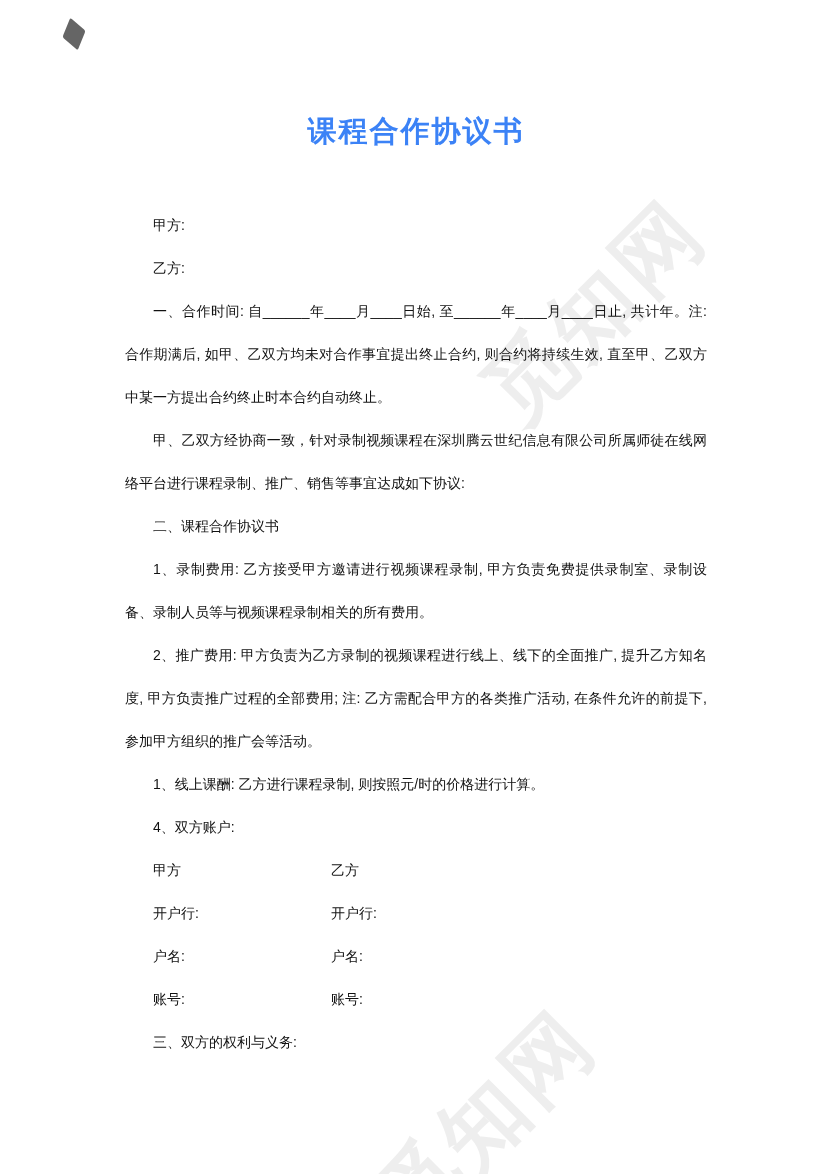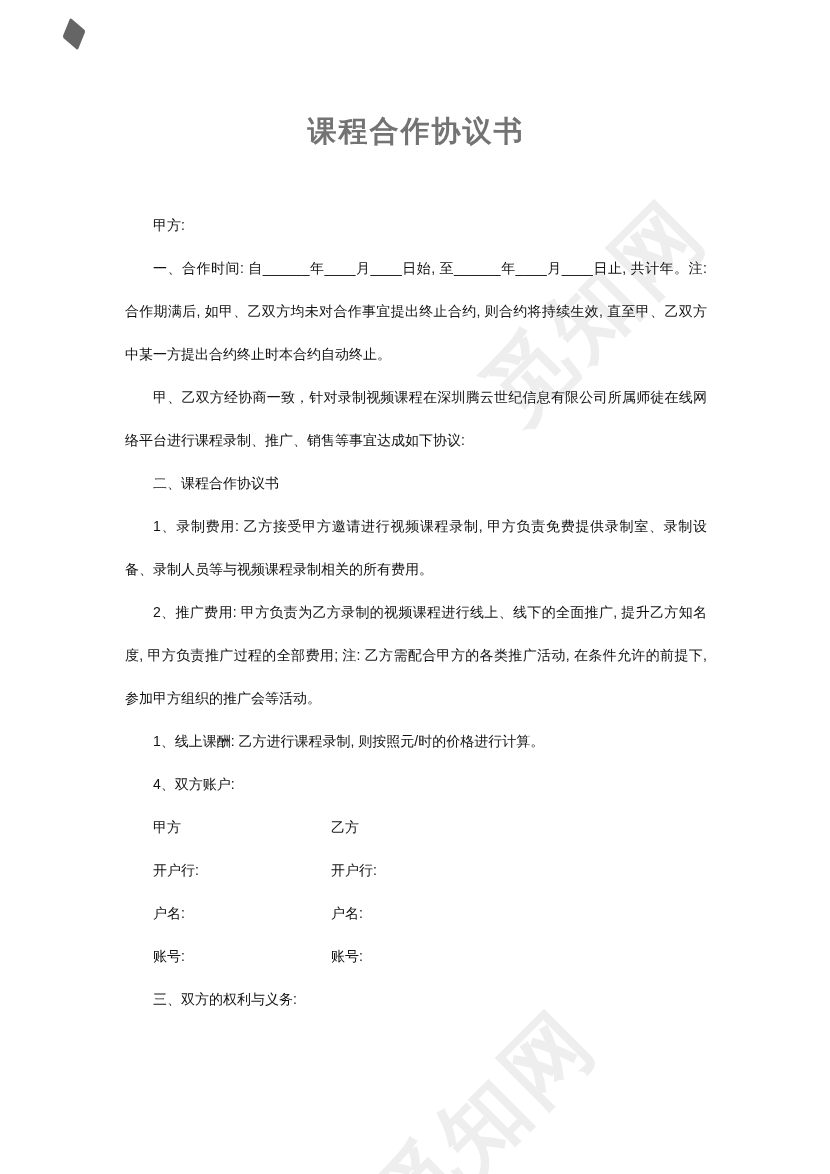--- a/index.html
+++ b/index.html
@@ -17,21 +17,21 @@
     overflow: hidden;
     padding: 112px 123px 0 125px;
   }
   .title {
     position: relative;
     z-index: 1;
     text-align: center;
     font-size: 29px;
     font-weight: bold;
     letter-spacing: 2px;
-    color: #737373;
+    color: #3b82f6;
   }
   .doc-body {
     position: relative;
     z-index: 1;
     margin-top: 52px;
     font-size: 14px;
     line-height: 43px;
     text-align: justify;
     color: #111111;
   }
@@ -87,20 +87,21 @@
 <div class="page">
 
   <div class="watermark wm-mid">觅知网</div>
   <div class="watermark wm-bottom">觅知网</div>
   <div class="corner-mark"></div>
 
   <h1 class="title">课程合作协议书</h1>
 
   <div class="doc-body">
     <p class="para">甲方:</p>
+    <p class="para">乙方:</p>
     <p class="para">一、合作时间: 自______年____月____日始, 至______年____月____日止, 共计年。注: 合作期满后, 如甲、乙双方均未对合作事宜提出终止合约, 则合约将持续生效, 直至甲、乙双方中某一方提出合约终止时本合约自动终止。</p>
     <p class="para">甲、乙双方经协商一致，针对录制视频课程在深圳腾云世纪信息有限公司所属师徒在线网络平台进行课程录制、推广、销售等事宜达成如下协议:</p>
     <p class="para">二、课程合作协议书</p>
     <p class="para">1、录制费用: 乙方接受甲方邀请进行视频课程录制, 甲方负责免费提供录制室、录制设备、录制人员等与视频课程录制相关的所有费用。</p>
     <p class="para">2、推广费用: 甲方负责为乙方录制的视频课程进行线上、线下的全面推广, 提升乙方知名度, 甲方负责推广过程的全部费用; 注: 乙方需配合甲方的各类推广活动, 在条件允许的前提下, 参加甲方组织的推广会等活动。</p>
     <p class="para">1、线上课酬: 乙方进行课程录制, 则按照元/时的价格进行计算。</p>
     <p class="para">4、双方账户:</p>
 
     <div class="account-table">
       <div class="account-row">

